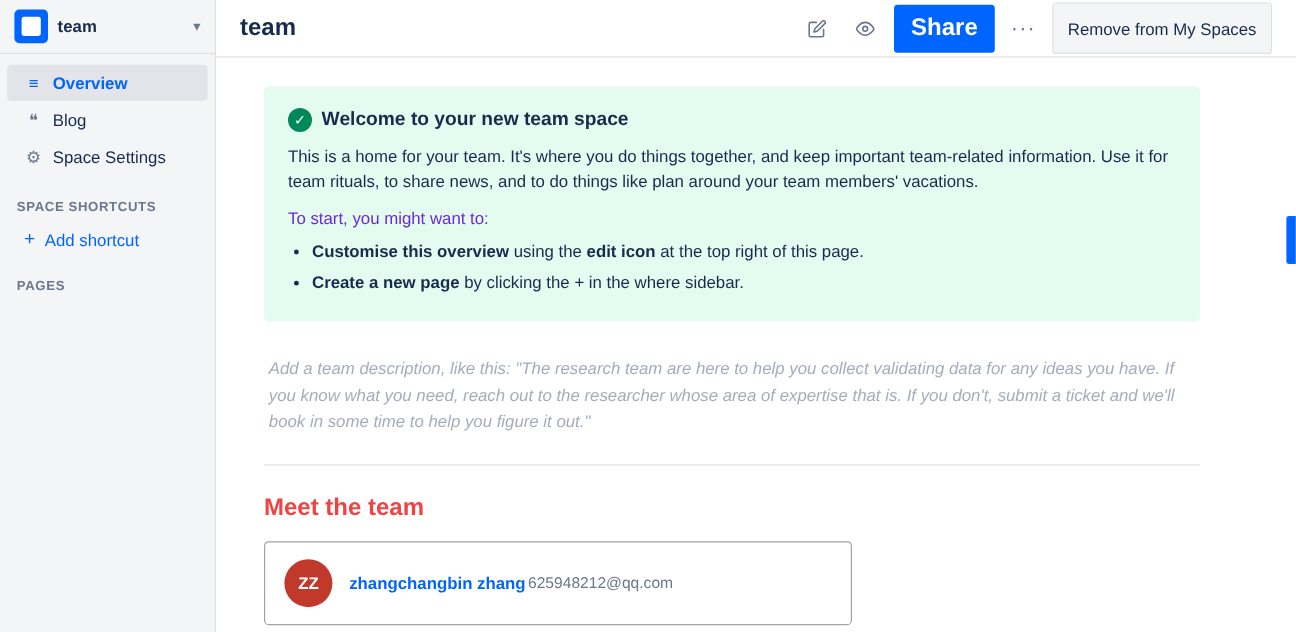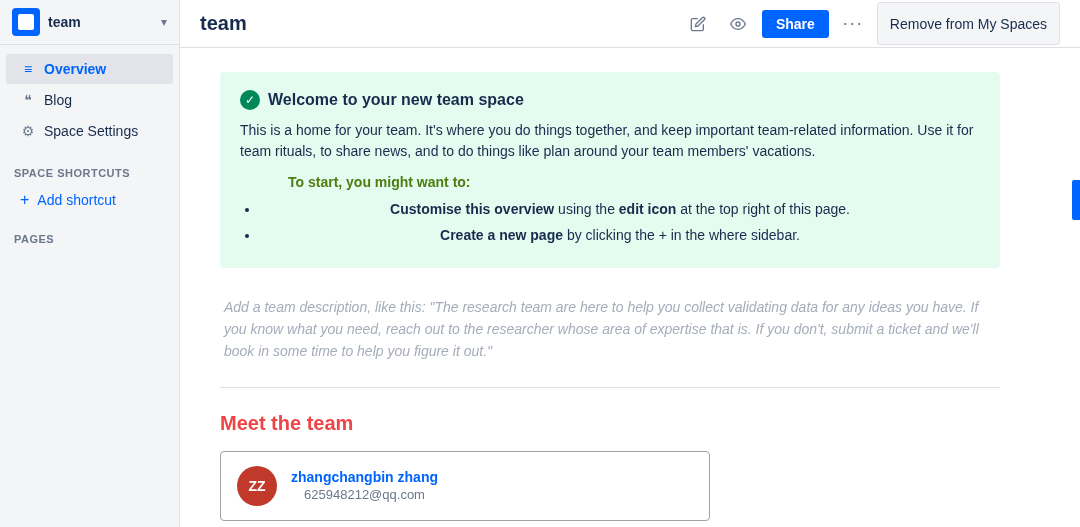--- a/index.html
+++ b/index.html
@@ -143,23 +143,23 @@
       align-items: center;
       justify-content: center;
       color: #6b778c;
       font-size: 16px;
     }
     .share-btn {
       background: #0065ff;
       color: #fff;
       border: none;
       padding: 0 14px;
-      height: 28px;
-      border-radius: 3px;
-      font-size: 14px;
+      height: 40px;
+      border-radius: 3px;
+      font-size: 20px;
       font-weight: 600;
       cursor: pointer;
     }
     .remove-from-spaces-btn {
       background: #f4f5f7;
       border: 1px solid #dfe1e6;
       color: #172b4d;
       padding: 0 12px;
       height: 43px;
       border-radius: 3px;
@@ -205,33 +205,32 @@
       color: #172b4d;
     }
     .welcome-desc {
       font-size: 14px;
       color: #172b4d;
       line-height: 1.5;
       margin-bottom: 12px;
     }
     .welcome-start {
       font-size: 14px;
-      font-weight: 700;
-      color: #4d7c0f;
+      font-weight: 400;
+      color: #6d28d9;
       margin-bottom: 8px;
-      margin-left: 48px;
     }
     .welcome-list {
       list-style: disc;
       margin-left: 20px;
       font-size: 14px;
       line-height: 1.7;
       color: #172b4d;
     }
-    .welcome-list li { margin-bottom: 2px; text-align: center; }
+    .welcome-list li { margin-bottom: 2px; }
 
     
     .desc-placeholder {
       font-size: 14px;
       color: #a5adba;
       font-style: italic;
       line-height: 1.6;
       margin-bottom: 24px;
       padding: 0 4px;
     }
@@ -266,21 +265,21 @@
       border-radius: 50%;
       background: #c0392b;
       color: white;
       display: flex;
       align-items: center;
       justify-content: center;
       font-size: 14px;
       font-weight: 700;
       flex-shrink: 0;
     }
-    .member-info { display: flex; flex-direction: column; gap: 2px; }
+    .member-info { display: flex; flex-direction: row; gap: 2px; }
     .member-name { font-size: 14px; font-weight: 600; color: #0065ff; }
     .member-email { font-size: 13px; color: #6b778c; }
 
     
     .side-tab {
       position: fixed;
       right: 0;
       top: 180px;
       width: 8px;
       height: 40px;

